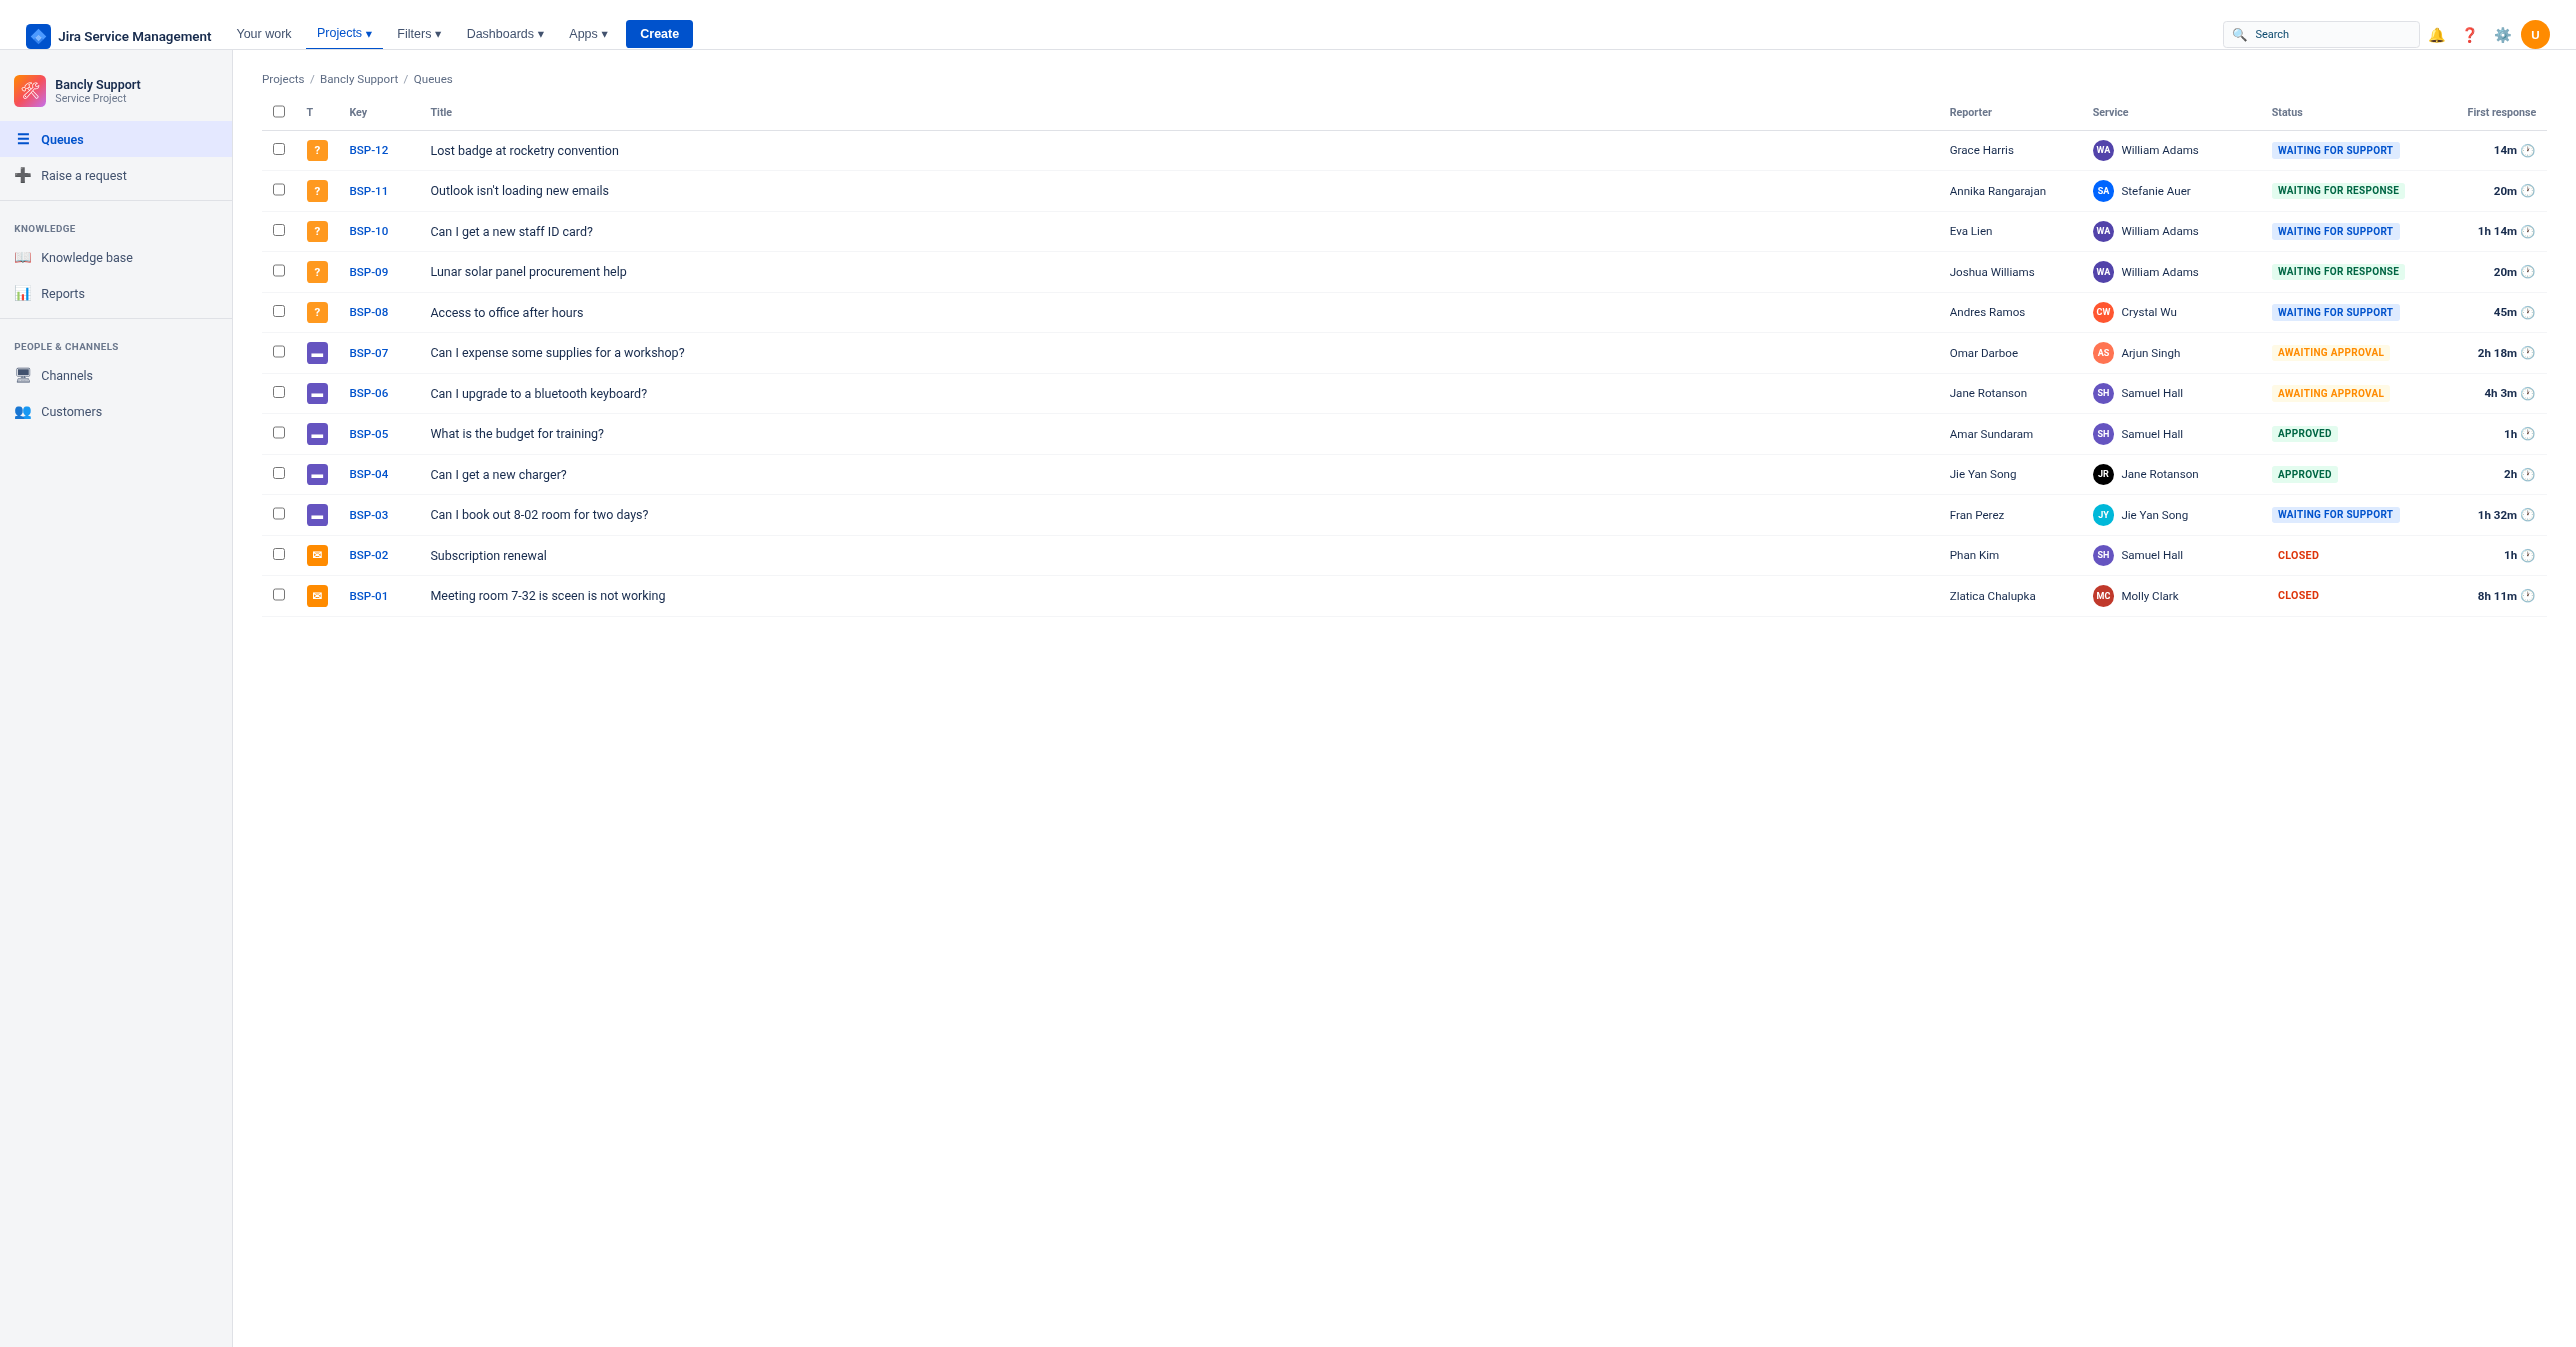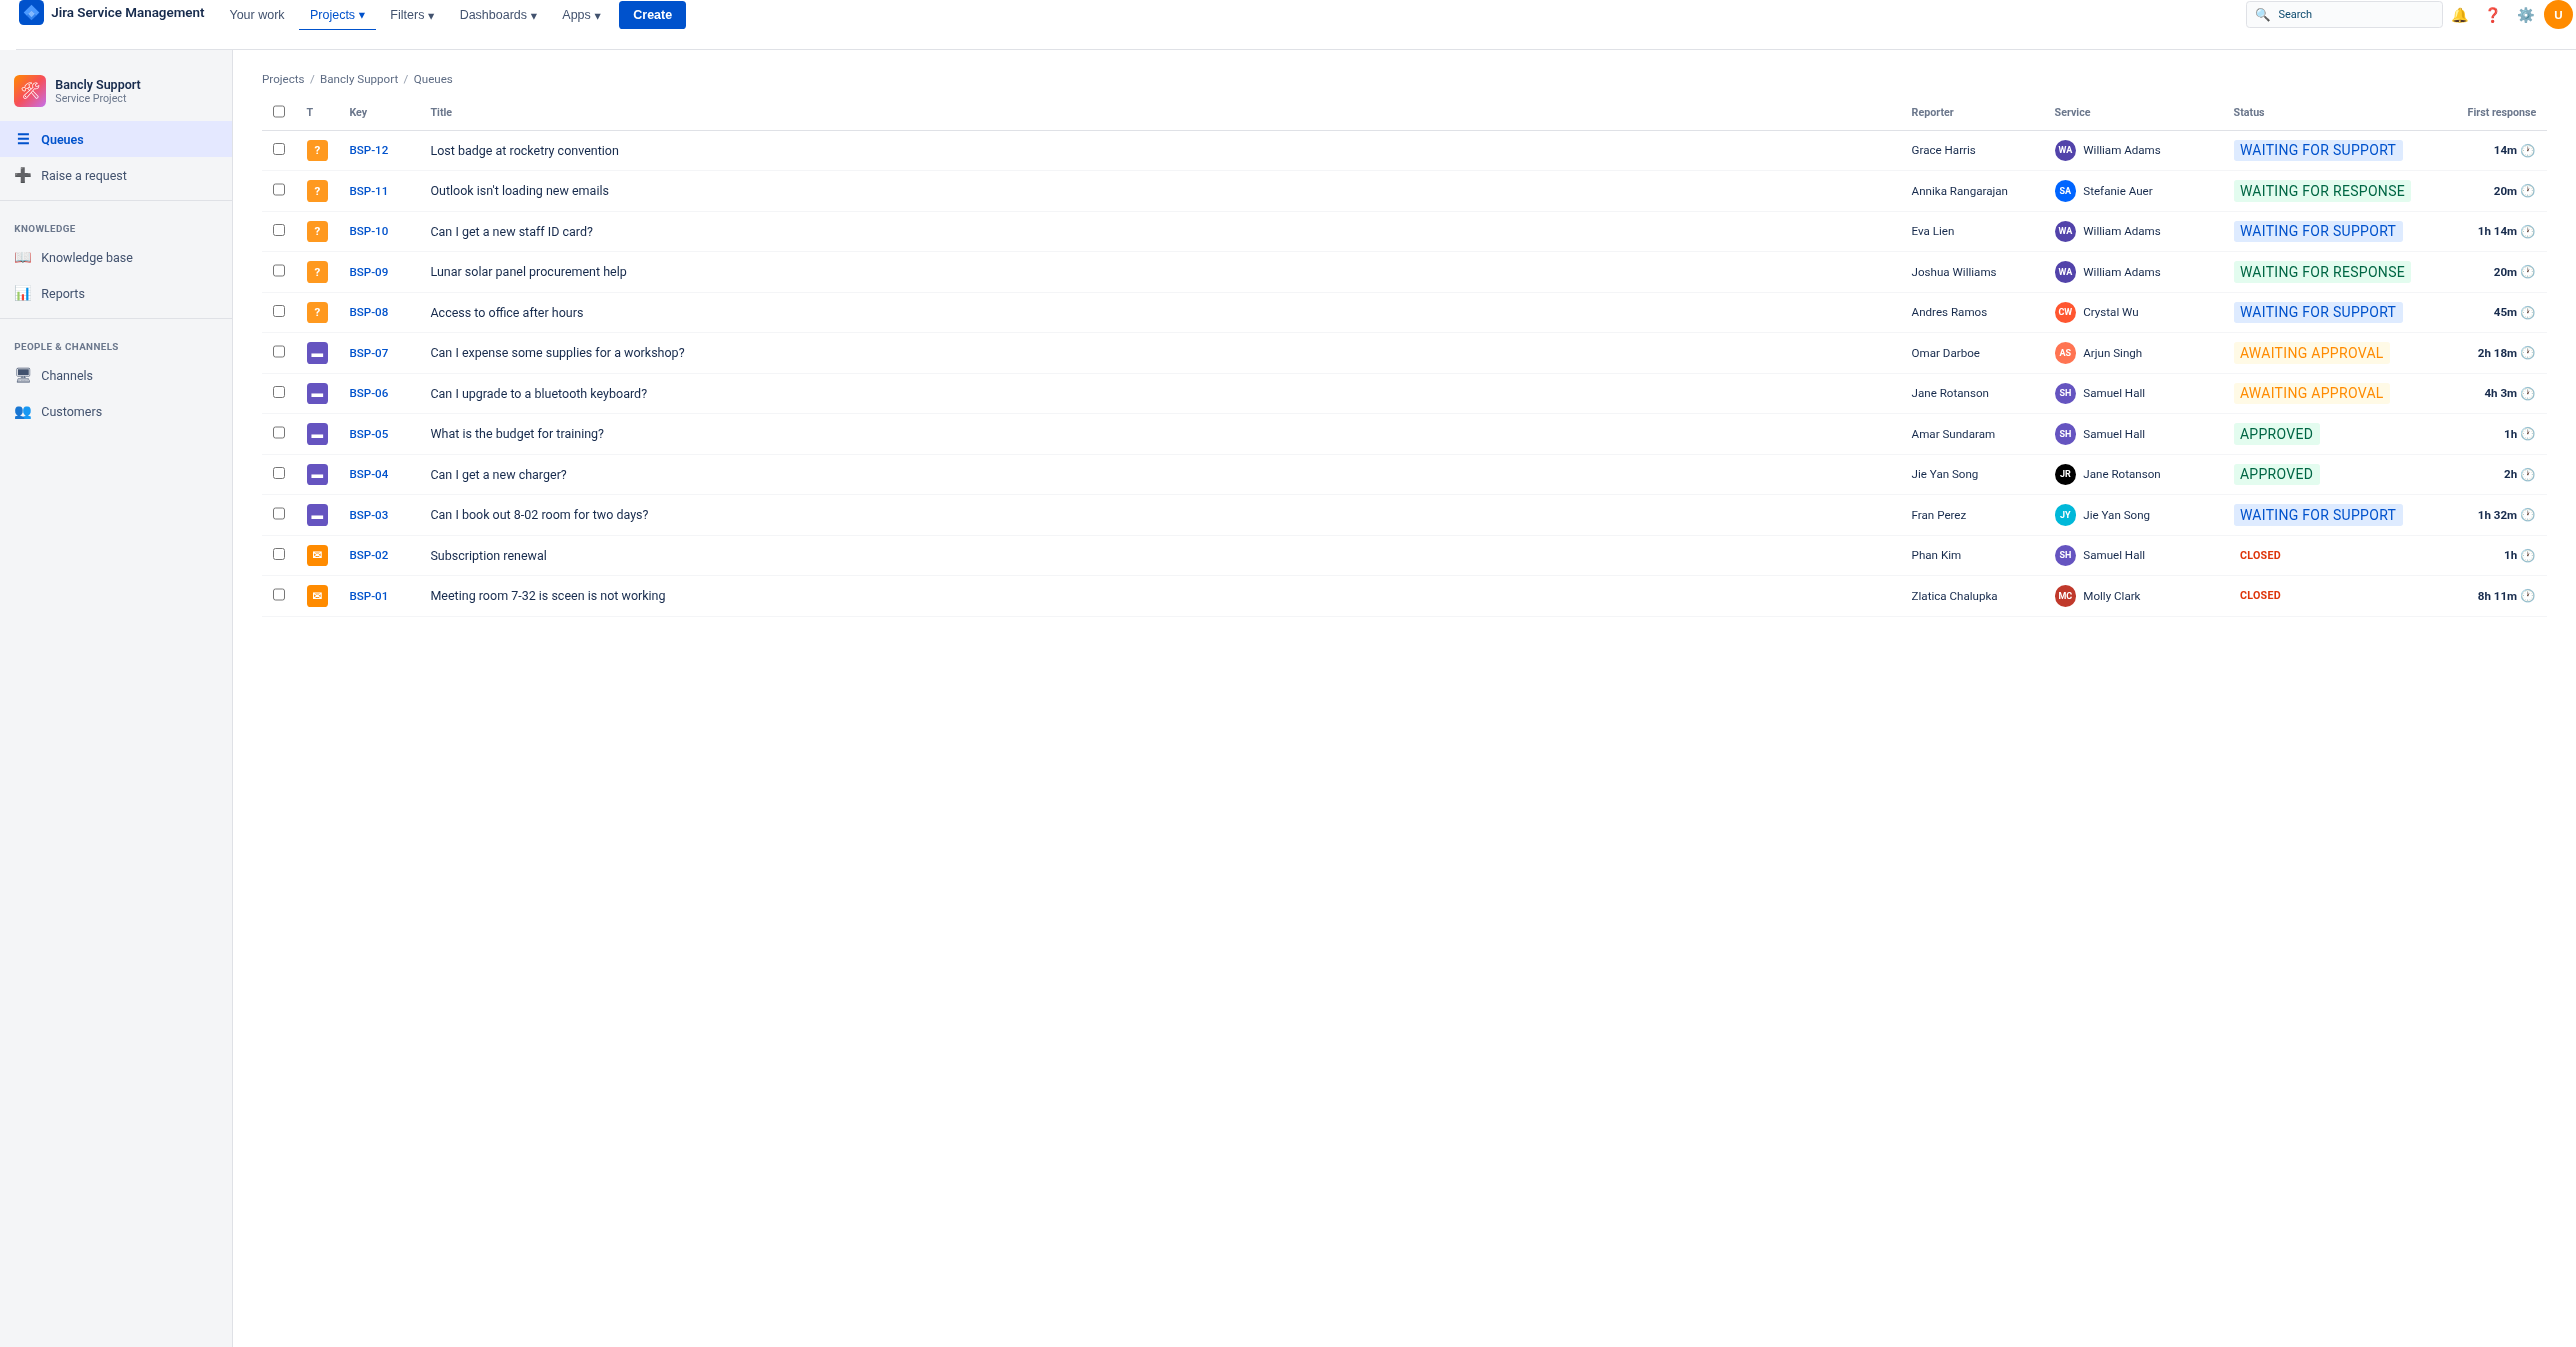--- a/index.html
+++ b/index.html
@@ -1,22 +1,22 @@
 <!DOCTYPE html>
 <html style="font-size:14.3px"><head>
   <meta charset="utf-8">
   <style>
     * { box-sizing: border-box; margin: 0; padding: 0; }
     body { font-family: -apple-system, BlinkMacSystemFont, 'Segoe UI', Roboto, sans-serif; font-size: 12.5px; background: #fff; color: #172b4d; }
 
     
     .topnav {
-      display: flex; align-items: flex-start; height: 50px;
+      display: flex; align-items: flex-end; height: 50px;
       background: #fff; border-bottom: 0.9px solid #dfe1e6;
-      padding: 0 3px; gap: 3.6px; position: fixed; top: 0; left: 16px; right: 0; z-index: 100;
+      padding: 0 26px; gap: 3.6px; position: fixed; top: 0; left: 0; right: 0; z-index: 100;
     }
     .topnav-logo { display: flex; align-items: center; gap: 7.2px; margin-right: 10.7px; text-decoration: none; }
     .topnav-logo-icon { width: 25px; height: 25px; }
     .topnav-logo-text { font-size: 13.4px; font-weight: 600; color: #172b4d; white-space: nowrap; }
     .topnav-nav { display: flex; align-items: center; gap: 4px; flex: 1; }
     .topnav-nav-item {
       padding: 7.2px 10.7px; border-radius: 3.6px; cursor: pointer;
       font-size: 12.5px; color: #42526e; font-weight: 400; white-space: nowrap;
       border: none; background: none; display: flex; align-items: center; gap: 3.6px;
     }
@@ -120,21 +120,21 @@
 
     .assignee-cell { display: flex; align-items: center; gap: 7.2px; }
     .assignee-avatar {
       width: 21.5px; height: 21.5px; border-radius: 50%;
       display: flex; align-items: center; justify-content: center;
       font-size: 9px; font-weight: 700; color: #fff; flex-shrink: 0; overflow: hidden;
     }
 
     .status-badge {
       display: inline-block; padding: 2.7px 6.3px; border-radius: 2.7px;
-      font-size: 14px; font-weight: 400; letter-spacing: 0.3px; white-space: nowrap;
+      font-size: 10px; font-weight: 700; letter-spacing: 0.3px; white-space: nowrap;
     }
     .status-waiting-support { background: #deebff; color: #0052cc; }
     .status-waiting-response { background: #e3fcef; color: #006644; }
     .status-awaiting-approval { background: #fffae6; color: #ff8b00; }
     .status-approved { background: #e3fcef; color: #006644; }
     .status-closed { color: #de350b; font-weight: 700; font-size: 10.7px; }
 
     .first-response { text-align: right; color: #172b4d; font-size: 11.6px; white-space: nowrap; display: flex; align-items: center; justify-content: flex-end; gap: 3.6px; font-weight: bold; }
     .clock-icon { color: #6b778c; font-size: 12.5px; }
 

